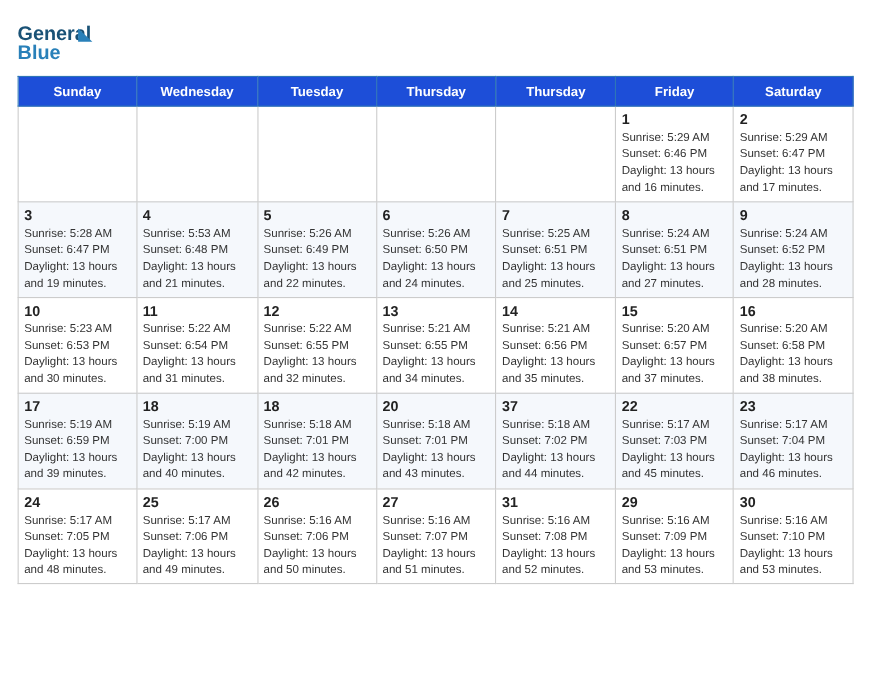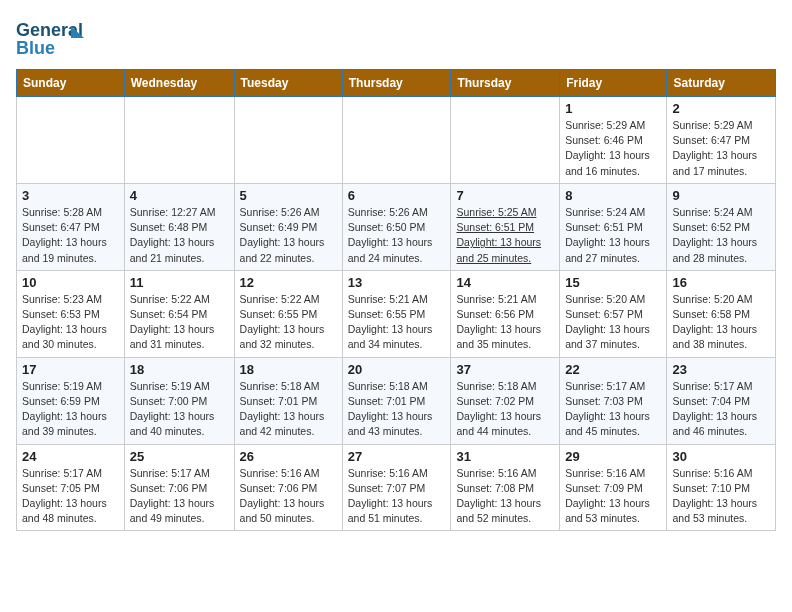--- a/index.html
+++ b/index.html
@@ -33,23 +33,23 @@
     .location {
       font-size: 14px;
       color: #555;
     }
     .calendar {
       width: 100%;
       border-collapse: collapse;
       font-size: 11px;
     }
     .calendar thead th {
-      background-color: #a16207;
+      background-color: #1d4ed8;
       color: #fff;
-      text-align: left;
+      text-align: center;
       padding: 6px 6px;
       font-size: 12px;
       font-weight: bold;
       border: 1px solid #2e75b6;
     }
     .calendar tbody td {
       border: 1px solid #ccc;
       vertical-align: top;
       padding: 4px 5px;
       width: 113px;
@@ -126,39 +126,39 @@
       </tr>
       <tr>
         <td>
           <span class="day-number">3</span>
           <div class="day-info" style="white-space: pre-line;">Sunrise: 5:28 AM
 Sunset: 6:47 PM
 Daylight: 13 hours and 19 minutes.</div>
         </td>
         <td>
           <span class="day-number">4</span>
-          <div class="day-info" style="white-space: pre-line;">Sunrise: 12:27 AM
+          <div class="day-info" style="white-space: pre-line;">Sunrise: 5:53 AM
 Sunset: 6:48 PM
 Daylight: 13 hours and 21 minutes.</div>
         </td>
         <td>
           <span class="day-number">5</span>
           <div class="day-info" style="white-space: pre-line;">Sunrise: 5:26 AM
 Sunset: 6:49 PM
 Daylight: 13 hours and 22 minutes.</div>
         </td>
         <td>
           <span class="day-number">6</span>
           <div class="day-info" style="white-space: pre-line;">Sunrise: 5:26 AM
 Sunset: 6:50 PM
 Daylight: 13 hours and 24 minutes.</div>
         </td>
         <td>
           <span class="day-number">7</span>
-          <div class="day-info" style="white-space: pre-line; text-decoration: underline;">Sunrise: 5:25 AM
+          <div class="day-info" style="white-space: pre-line;">Sunrise: 5:25 AM
 Sunset: 6:51 PM
 Daylight: 13 hours and 25 minutes.</div>
         </td>
         <td>
           <span class="day-number">8</span>
           <div class="day-info" style="white-space: pre-line;">Sunrise: 5:24 AM
 Sunset: 6:51 PM
 Daylight: 13 hours and 27 minutes.</div>
         </td>
         <td>

